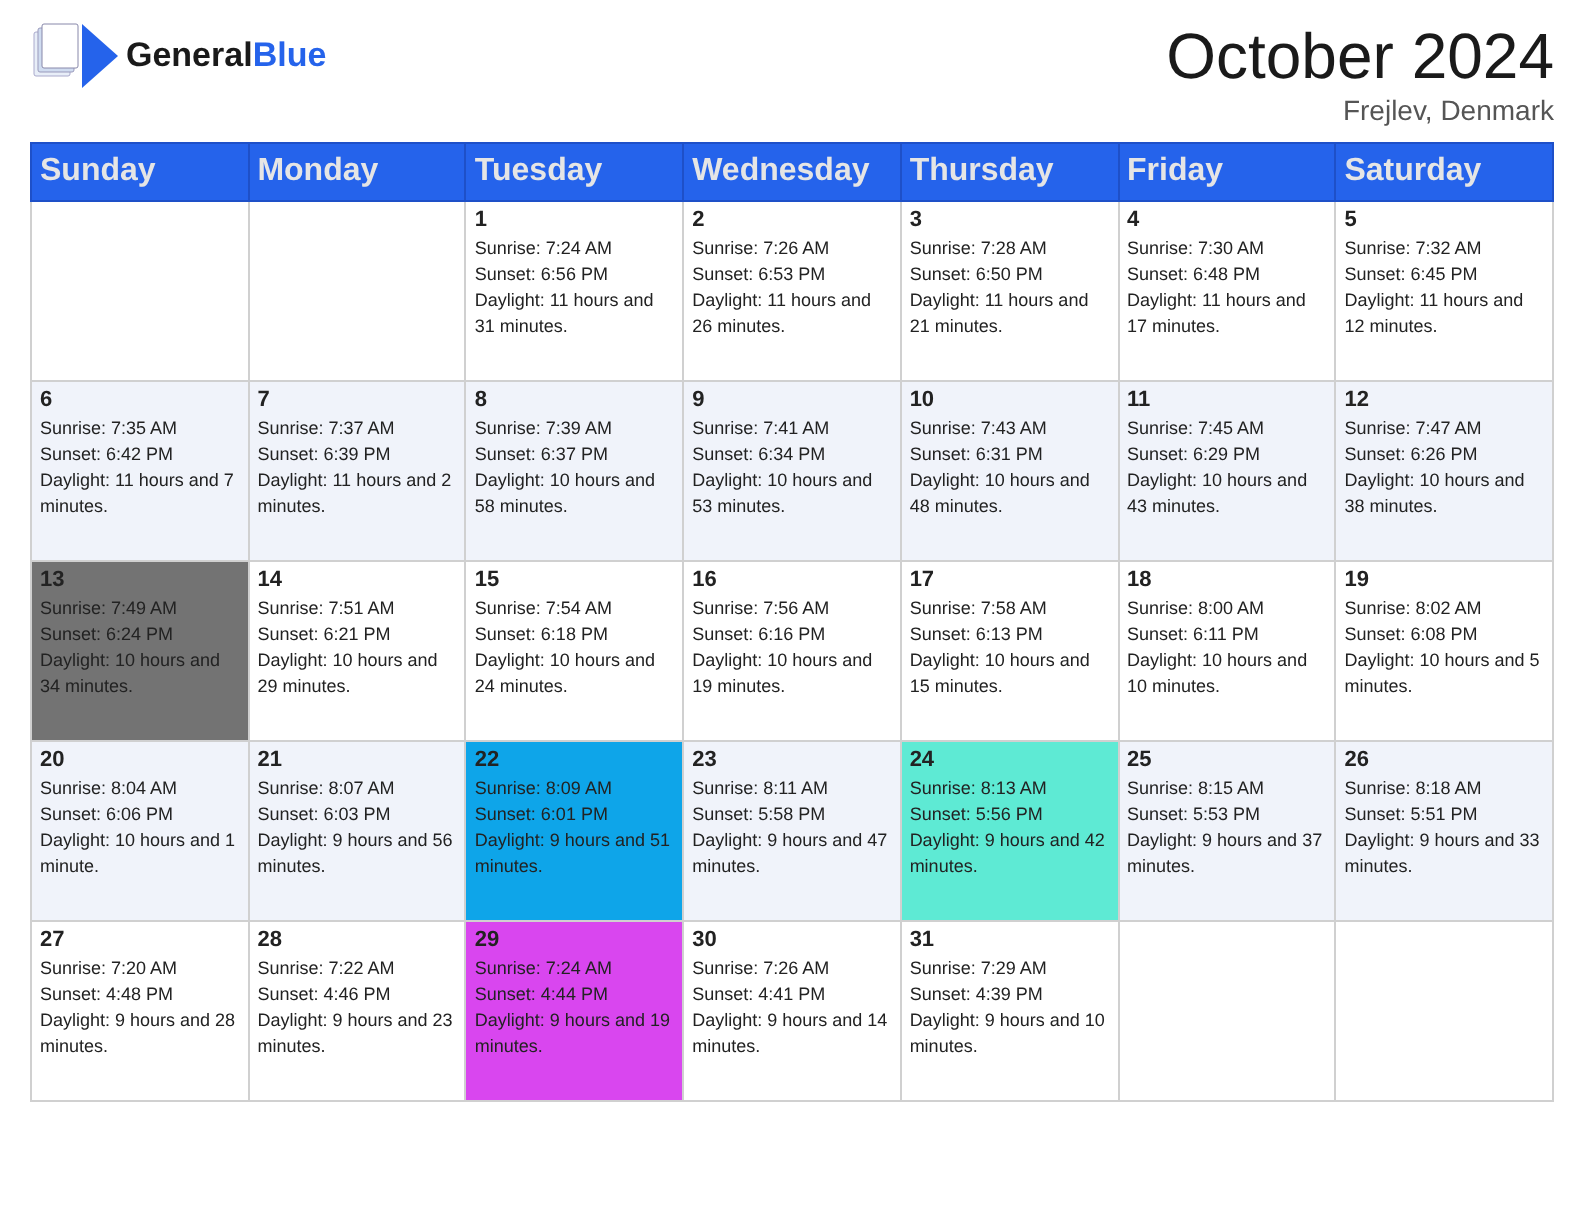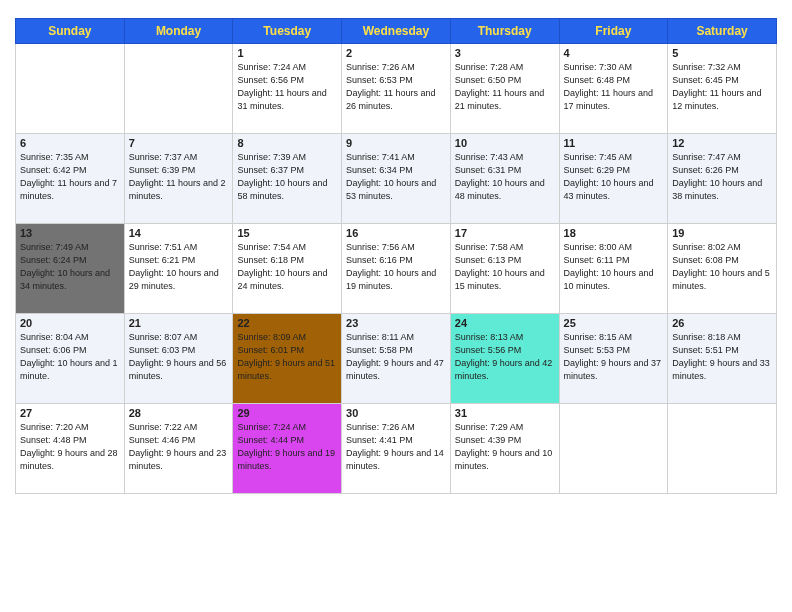--- a/index.html
+++ b/index.html
@@ -39,25 +39,25 @@
       font-size: 14px;
       color: #555;
     }
     table {
       width: 100%;
       border-collapse: collapse;
       table-layout: fixed;
     }
     th {
       background: #2563eb;
-      color: #fde047;
-      font-size: 12px;
+      color: #e5e5e5;
+      font-size: 16px;
       font-weight: bold;
       padding: 5px 4px;
-      text-align: center;
+      text-align: left;
       border: 1px solid #1e50c8;
     }
     td {
       border: 1px solid #d0d0d0;
       vertical-align: top;
       padding: 3px 4px;
       font-size: 9.5px;
       color: #222;
       min-height: 70px;
       height: 90px;
@@ -81,20 +81,41 @@
     }
     .empty-cell {
       background: #fff !important;
     }
   </style>
 </head>
 <body>
 
 <div class="page">
   <div class="header">
+    <div class="logo-group">
+      <svg width="44" height="36" viewBox="0 0 44 36">
+
+        <rect x="0" y="0" width="44" height="36" fill="white"></rect>
+
+        <rect x="2" y="6" width="18" height="22" rx="1" fill="#e8eef8" stroke="#aac" stroke-width="0.5"></rect>
+        <rect x="4" y="4" width="18" height="22" rx="1" fill="#d0dcf0" stroke="#99b" stroke-width="0.5"></rect>
+        <rect x="6" y="2" width="18" height="22" rx="1" fill="#fff" stroke="#88a" stroke-width="0.5"></rect>
+
+        <polygon points="26,2 44,18 26,34" fill="#2563eb"></polygon>
+      </svg>
+      <div>
+        <div style="font-size:17px; font-weight:bold; color:#1a1a1a; line-height:1.1;">
+          <span>General</span><span style="color:#2563eb;">Blue</span>
+        </div>
+      </div>
+    </div>
+    <div class="title-block">
+      <div class="month-title">October 2024</div>
+      <div class="location">Frejlev, Denmark</div>
+    </div>
   </div>
 
   <table>
     <thead>
       <tr>
       <th>Sunday</th>
           <th>Monday</th>
           <th>Tuesday</th>
           <th>Wednesday</th>
           <th>Thursday</th>
@@ -231,21 +252,21 @@
             <div class="cell-content" style="white-space: pre-line;">Sunrise: 8:04 AM
 Sunset: 6:06 PM
 Daylight: 10 hours and 1 minute.</div>
           </td>
           <td style="background: rgb(240, 243, 250);">
             <span class="day-num">21</span>
             <div class="cell-content" style="white-space: pre-line;">Sunrise: 8:07 AM
 Sunset: 6:03 PM
 Daylight: 9 hours and 56 minutes.</div>
           </td>
-          <td style="background: #a16207;">
+          <td style="background: #0ea5e9;">
             <span class="day-num">22</span>
             <div class="cell-content" style="white-space: pre-line;">Sunrise: 8:09 AM
 Sunset: 6:01 PM
 Daylight: 9 hours and 51 minutes.</div>
           </td>
           <td style="background: rgb(240, 243, 250);">
             <span class="day-num">23</span>
             <div class="cell-content" style="white-space: pre-line;">Sunrise: 8:11 AM
 Sunset: 5:58 PM
 Daylight: 9 hours and 47 minutes.</div>

